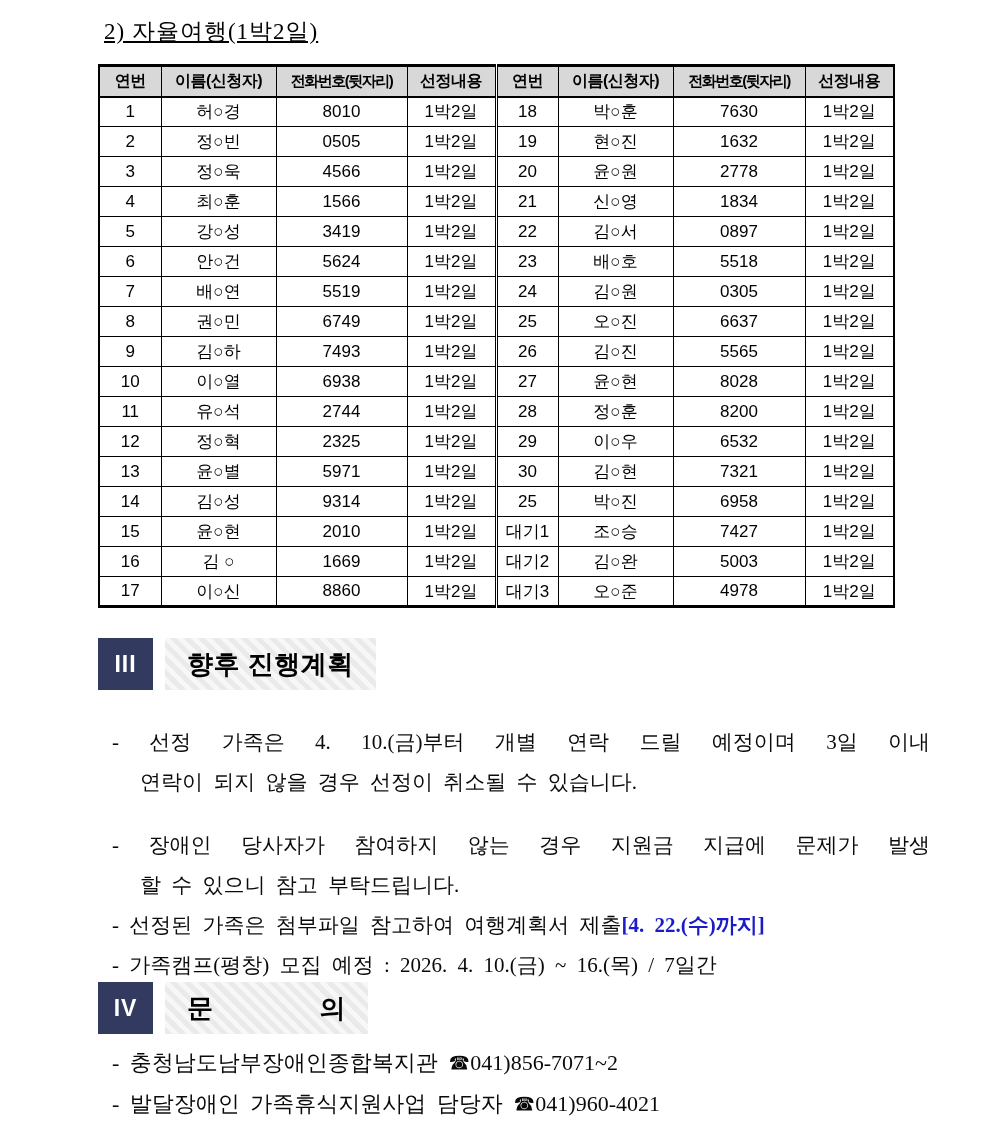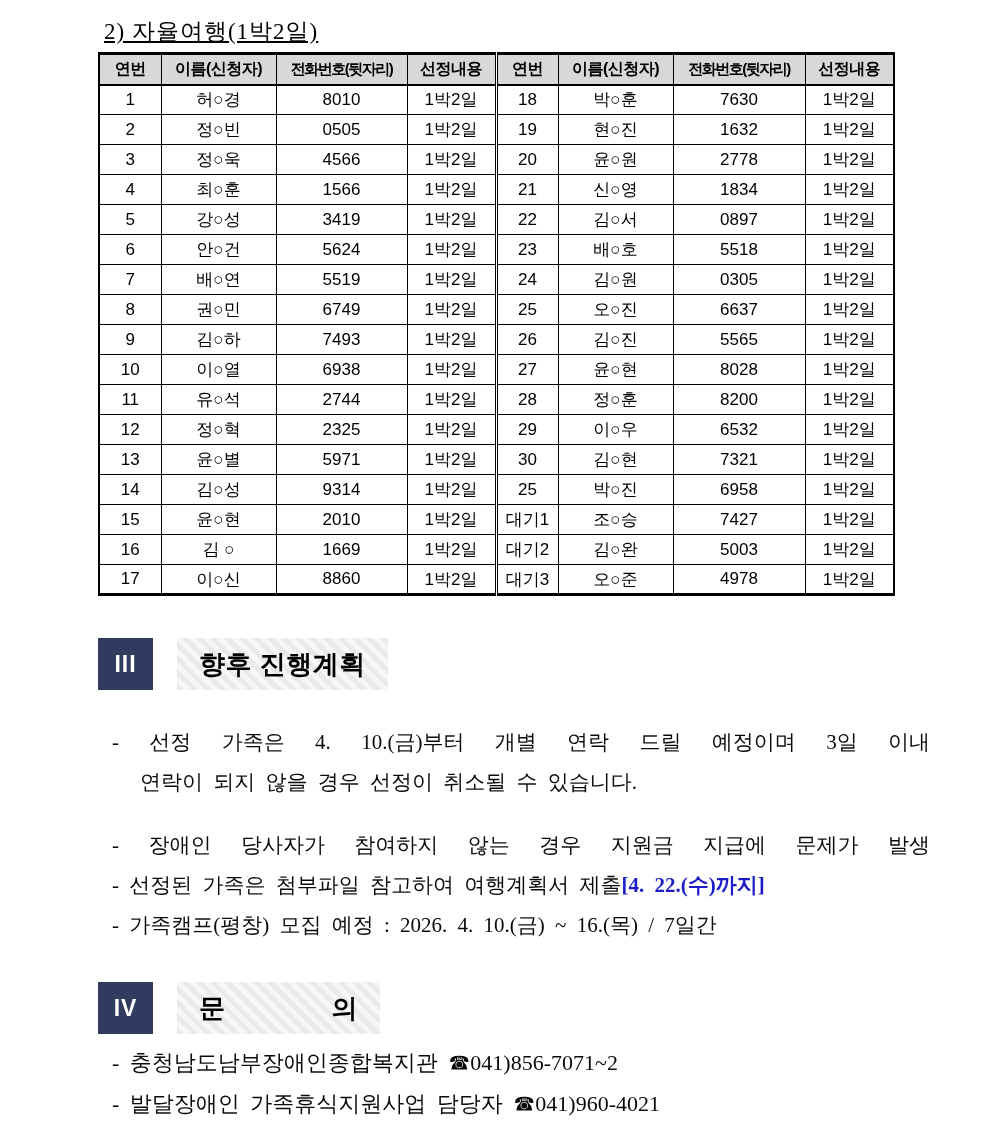--- a/index.html
+++ b/index.html
@@ -15,21 +15,21 @@
     position: relative;
     font-family: "Liberation Serif", serif;
     color: #000;
     overflow: hidden;
   }
   .doc-title {
     position: absolute; left: 104px; top: 16px;
     font-size: 23px; letter-spacing: 1px; color: #000; text-decoration: underline;
   }
   table.roster {
-    position: absolute; left: 98px; top: 52px; width: 795px;
+    position: absolute; left: 98px; top: 64px; width: 795px;
     border-collapse: collapse; table-layout: fixed;
     border: 2px solid #000; border-top-width: 3px; border-bottom-width: 3px;
   }
   table.roster th, table.roster td {
     border: 1px solid #000; text-align: center; vertical-align: middle;
     padding: 0; overflow: hidden; white-space: nowrap;
   }
   table.roster thead tr { height: 31px; }
   table.roster tbody tr { height: 30px; }
   table.roster th {
@@ -39,21 +39,21 @@
     border-bottom: 2px solid #000;
   }
   table.roster th.c2, table.roster th.c6 { letter-spacing: -1.5px; font-size: 15px; margin-top: 33px; }
   table.roster td {
     font-family: "Liberation Sans", sans-serif;
     font-size: 17px;
   }
   table.roster th.c4, table.roster td.c4 { border-left: 3px double #000; }
   .section {
     position: absolute; left: 98px; height: 52px;
-    display: flex; align-items: stretch; gap: 24px;
+    display: flex; align-items: stretch; gap: 12px;
   }
   .numeral-box {
     width: 55px; background: var(--navy); color: #fff;
     display: flex; align-items: center; justify-content: center;
     font-family: "Liberation Sans", sans-serif;
     font-weight: bold; font-size: 23px; letter-spacing: 1px;
   }
   .sec-title-box {
     background: repeating-linear-gradient(45deg, #eaeaea 0 5px, #f7f7f7 5px 10px);
     display: flex; align-items: center;
@@ -279,20 +279,21 @@
     <div class="numeral-box">III</div>
     <div class="sec-title-box">향후 진행계획</div>
   </div>
   <div class="bullets" id="bullets-0" style="top:699px">
       <div>
         <div class="bullet-line stretch"><span>- 선정 가족은 4. 10.(금)부터 개별 연락 드릴 예정이며 3일 이내</span></div>
         <div class="bullet-line cont"><span>연락이 되지 않을 경우 선정이 취소될 수 있습니다.</span></div>
       </div>
       <div>
         <div class="bullet-line stretch"><span>- 장애인 당사자가 참여하지 않는 경우 지원금 지급에 문제가 발생</span></div>
+        <div class="bullet-line cont"><span>할 수 있으니 참고 부탁드립니다.</span></div>
       </div>
       <div>
         <div class="bullet-line"><span>- 선정된 가족은 첨부파일 참고하여 여행계획서 제출</span><span class="accent">[4. 22.(수)까지]</span></div>
       </div>
       <div>
         <div class="bullet-line"><span>- 가족캠프(평창) 모집 예정 : 2026. 4. 10.(금) ~ 16.(목) / 7일간</span></div>
       </div>
     </div>
 
   <div class="section" style="top:982px">

